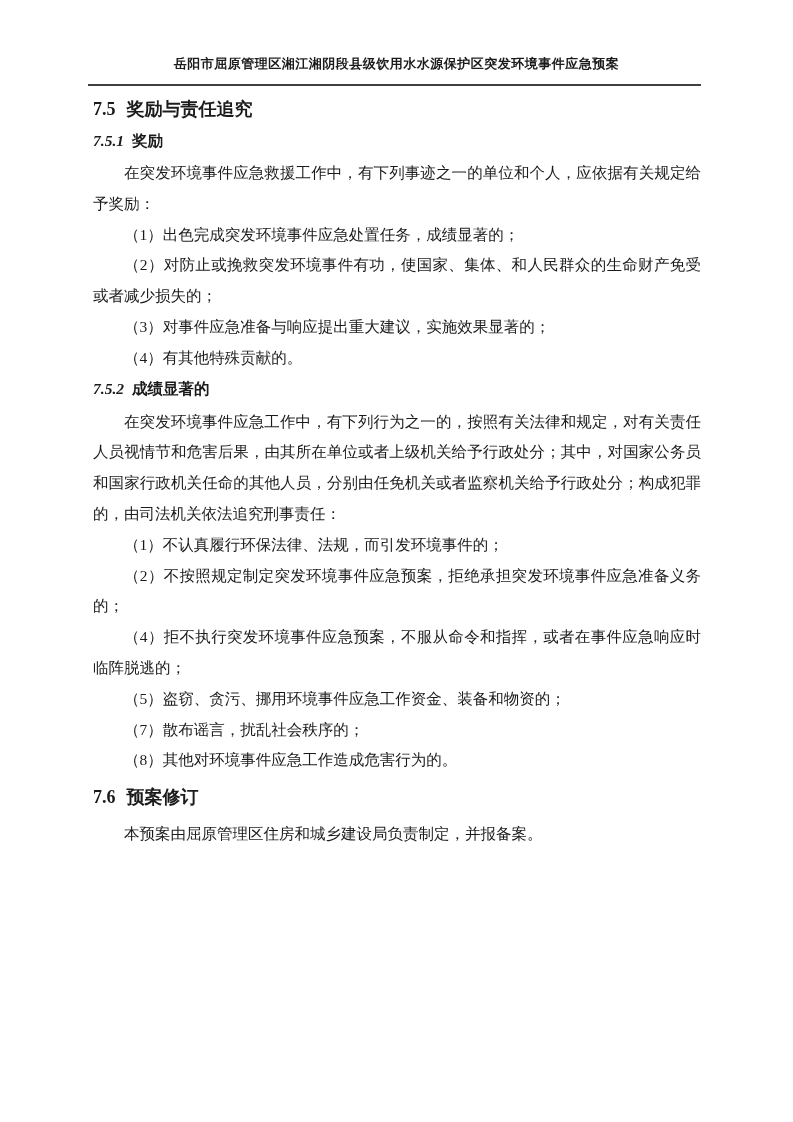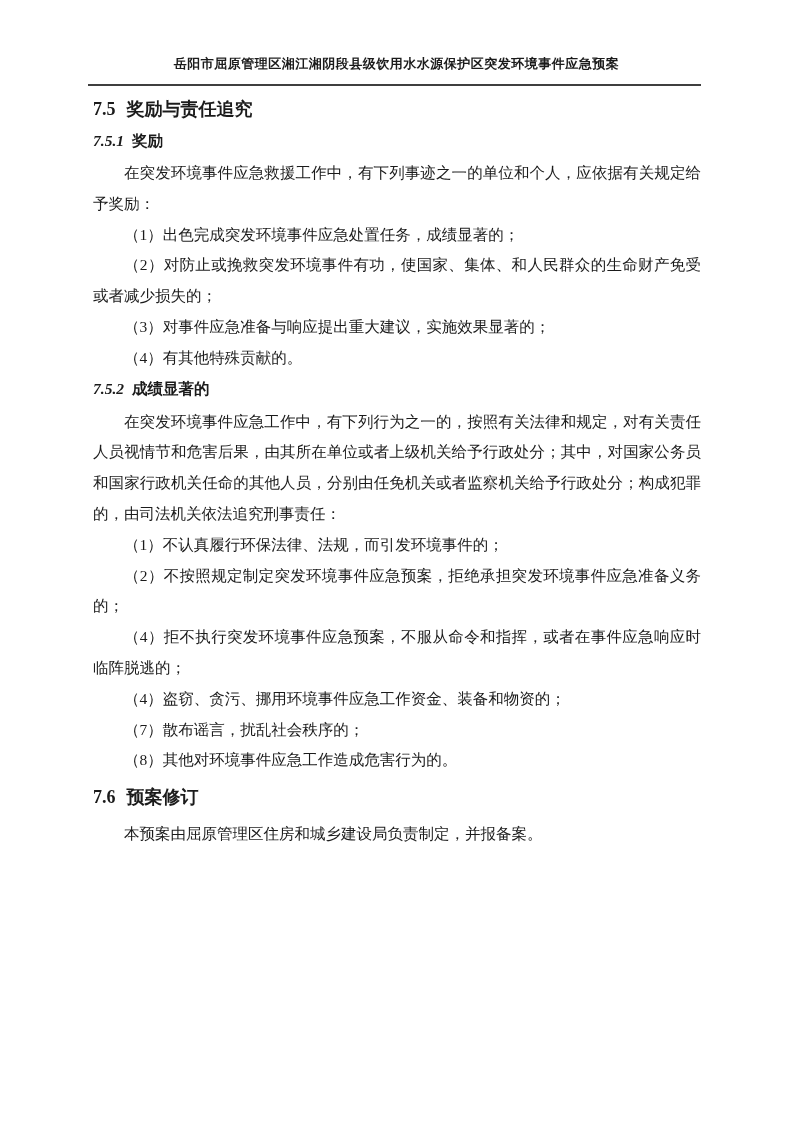--- a/index.html
+++ b/index.html
@@ -92,21 +92,21 @@
     <p class="para">（4）有其他特殊贡献的。</p>
 
     <h2 class="h-minor h752">
       <span class="sub-num">7.5.2</span><span>成绩显著的</span>
     </h2>
 
     <p class="para">在突发环境事件应急工作中，有下列行为之一的，按照有关法律和规定，对有关责任人员视情节和危害后果，由其所在单位或者上级机关给予行政处分；其中，对国家公务员和国家行政机关任命的其他人员，分别由任免机关或者监察机关给予行政处分；构成犯罪的，由司法机关依法追究刑事责任：</p>
     <p class="para">（1）不认真履行环保法律、法规，而引发环境事件的；</p>
     <p class="para">（2）不按照规定制定突发环境事件应急预案，拒绝承担突发环境事件应急准备义务的；</p>
     <p class="para">（4）拒不执行突发环境事件应急预案，不服从命令和指挥，或者在事件应急响应时临阵脱逃的；</p>
-    <p class="para">（4）盗窃、贪污、挪用环境事件应急工作资金、装备和物资的；</p>
+    <p class="para">（5）盗窃、贪污、挪用环境事件应急工作资金、装备和物资的；</p>
     <p class="para">（7）散布谣言，扰乱社会秩序的；</p>
     <p class="para">（8）其他对环境事件应急工作造成危害行为的。</p>
 
     <h1 class="h-major h76">
       <span class="sec-num">7.6</span><span>预案修订</span>
     </h1>
 
     <p class="para">本预案由屈原管理区住房和城乡建设局负责制定，并报备案。</p>
 
   </div>

